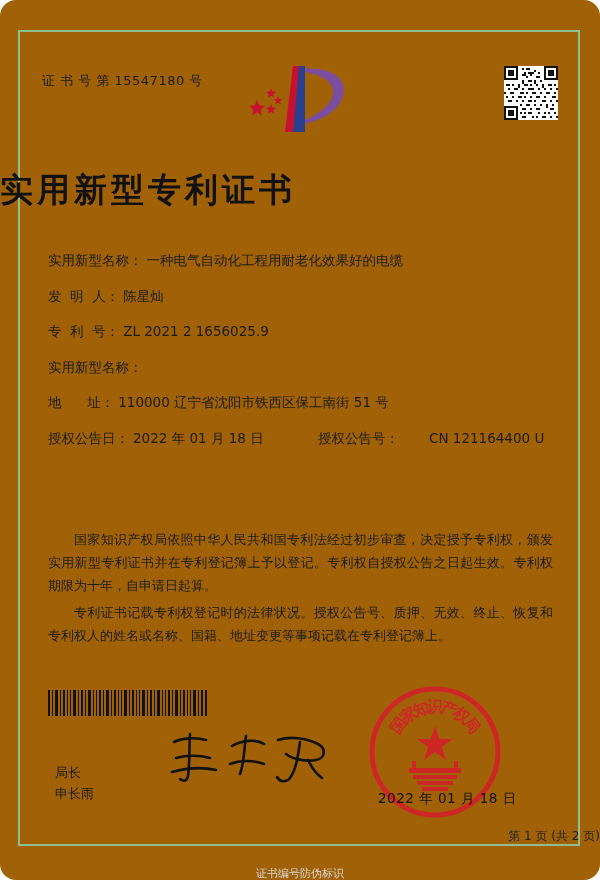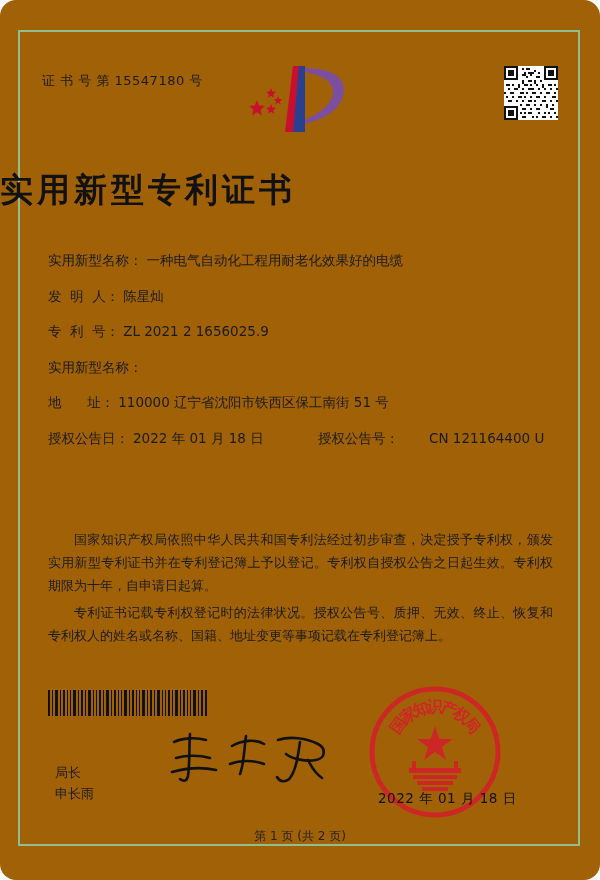--- a/index.html
+++ b/index.html
@@ -156,21 +156,21 @@
     font-size: 13.5px;
     color: #111;
     letter-spacing: 0.5px;
   }
   
   .page-footer {
     position: absolute;
     left: 0;
     top: 828px;
     width: 600px;
-    text-align: center;
+    text-align: right;
     font-size: 12px;
     color: #222;
   }
   .bottom-faint {
     position: absolute;
     left: 0;
     top: 866px;
     width: 600px;
     text-align: center;
     font-size: 11px;
@@ -431,14 +431,15 @@
           <text x="70" y="30" text-anchor="middle" transform="rotate(18 70 70)">产</text>
           <text x="70" y="30" text-anchor="middle" transform="rotate(36 70 70)">权</text>
           <text x="70" y="30" text-anchor="middle" transform="rotate(54 70 70)">局</text>
         </g>
       </g>
     </svg>
   </div>
   <div class="seal-date">2022 年 01 月 18 日</div>
 
   <div class="page-footer">第 1 页 (共 2 页)</div>
+  <div class="bottom-faint">证书编号防伪标识</div>
 
 </div>
 
 </body></html>

